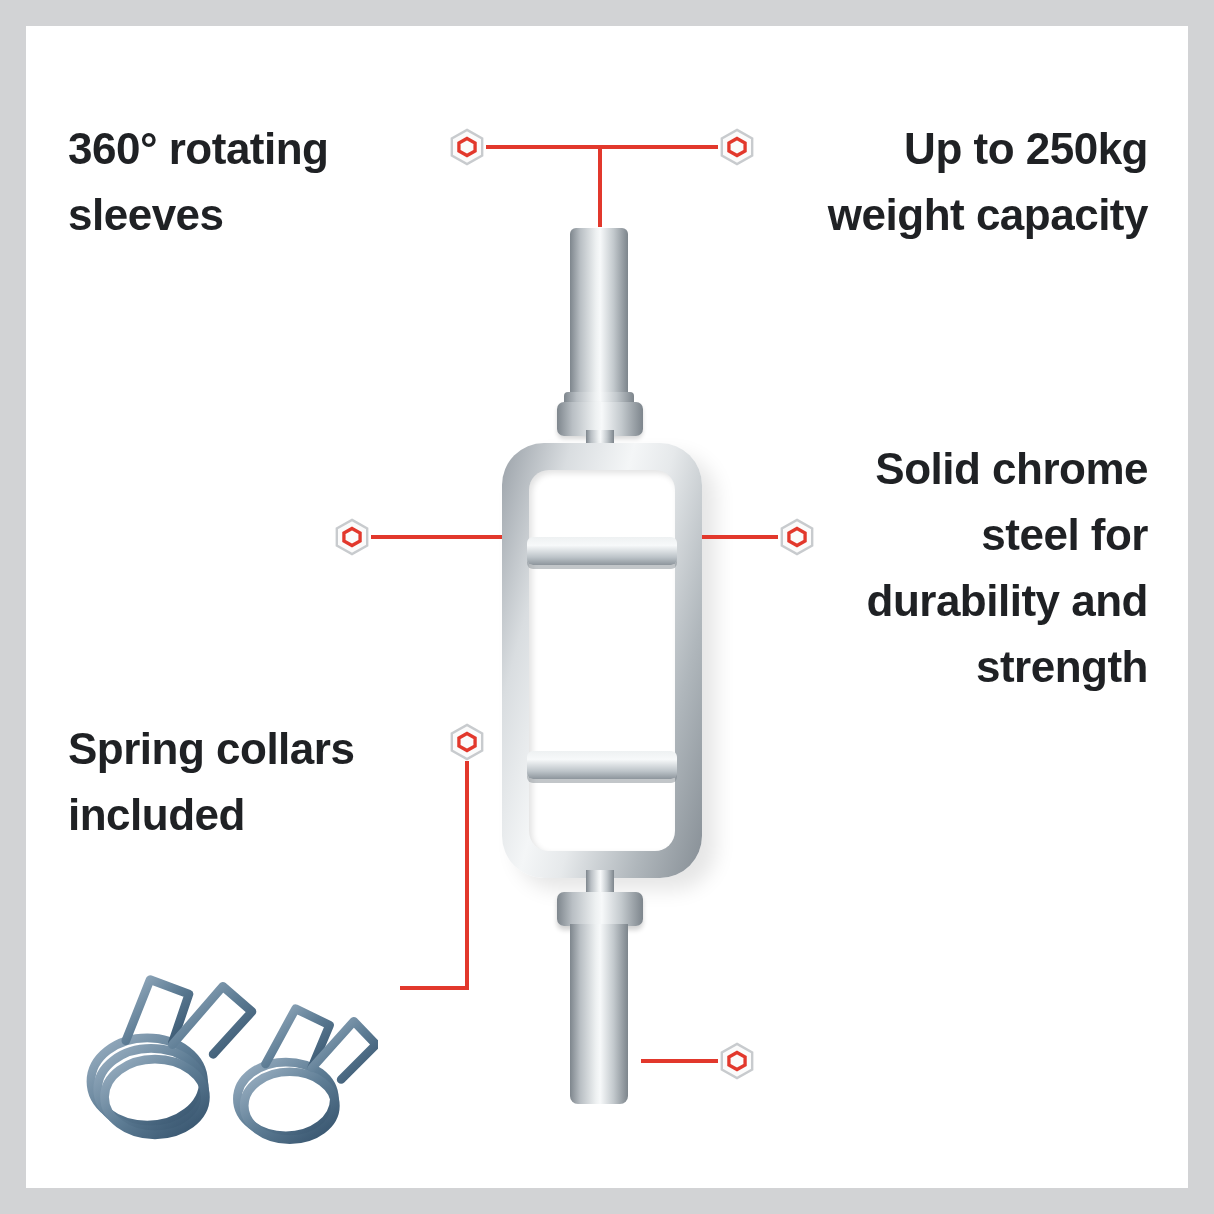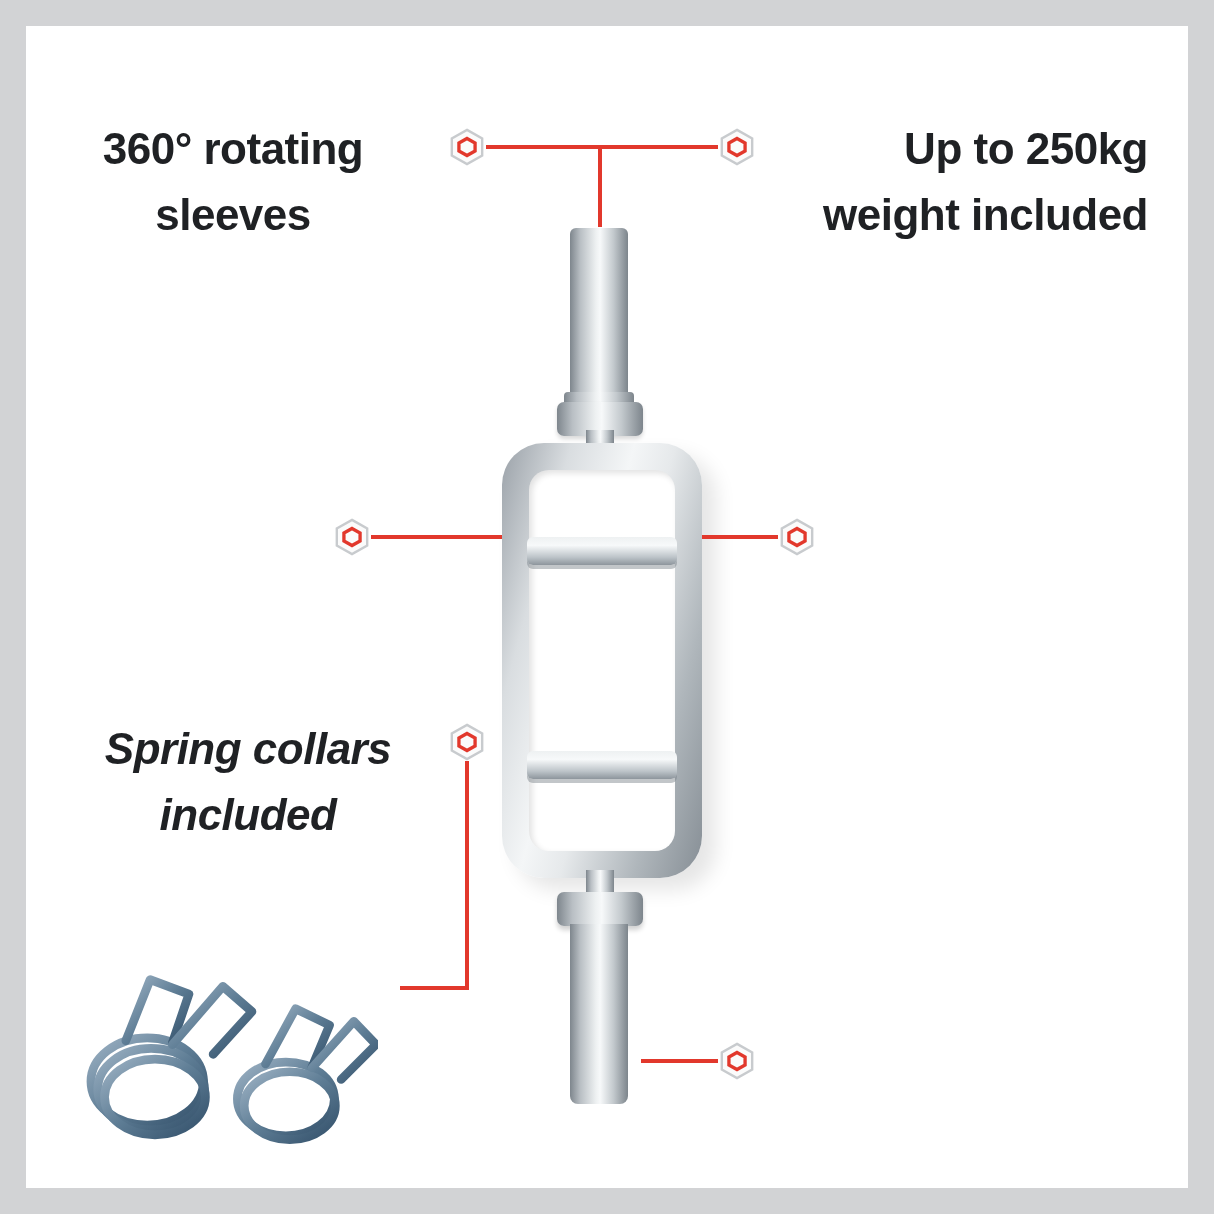--- a/index.html
+++ b/index.html
@@ -24,21 +24,20 @@
   }
   
   .txt{
     position:absolute;
     font-weight:700;
     font-size:44px;
     line-height:1.5;
     color:var(--text);
     letter-spacing:-0.5px;
     z-index:20;
-    text-align:center;
   }
   .txt.right{text-align:right;}
   
   .line{position:absolute;background:var(--accent);z-index:10;}
   .h-line{height:4px;}
   .v-line{width:4px;}
   
   .hex{position:absolute;width:38px;height:38px;z-index:15;}
   
   .chrome-h{background:linear-gradient(90deg,#7e868d 0%,#b9bfc4 18%,#eef1f2 45%,#f7f9fa 52%,#c3c9cd 75%,#7d858c 100%);}
@@ -143,21 +142,22 @@
       <polygon points="20,2 36,11 36,29 20,38 4,29 4,11" fill="#fbfbfb" stroke="#c8cbce" stroke-width="2.5"></polygon>
       <polygon points="20,11 28.5,15.8 28.5,24.2 20,29 11.5,24.2 11.5,15.8" fill="none" stroke="#e2382c" stroke-width="3.5"></polygon>
     </svg>
   <svg class="hex" style="left:718px;top:1042px;" viewBox="0 0 40 40">
       <polygon points="20,2 36,11 36,29 20,38 4,29 4,11" fill="#fbfbfb" stroke="#c8cbce" stroke-width="2.5"></polygon>
       <polygon points="20,11 28.5,15.8 28.5,24.2 20,29 11.5,24.2 11.5,15.8" fill="none" stroke="#e2382c" stroke-width="3.5"></polygon>
     </svg>
 
   <div class="txt" style="left:68px;top:116px;width:330px;">360° rotating sleeves</div>
 
-  <div class="txt right" style="right:66px;top:116px;width:380px;">Up to 250kg weight included</div>
+  <div class="txt right" style="right:66px;top:116px;width:380px;">Up to 250kg weight capacity</div>
 
 
+  <div class="txt right" style="right:66px;top:436px;width:340px;">Solid chrome steel for durability and strength</div>
 
-  <div class="txt" style="left:68px;top:716px;width:360px;font-style:italic;">Spring collars included</div>
+  <div class="txt" style="left:68px;top:716px;width:360px;">Spring collars included</div>
 
 
   <div class="frame-overlay"></div>
 </div>
 
 </body></html>

